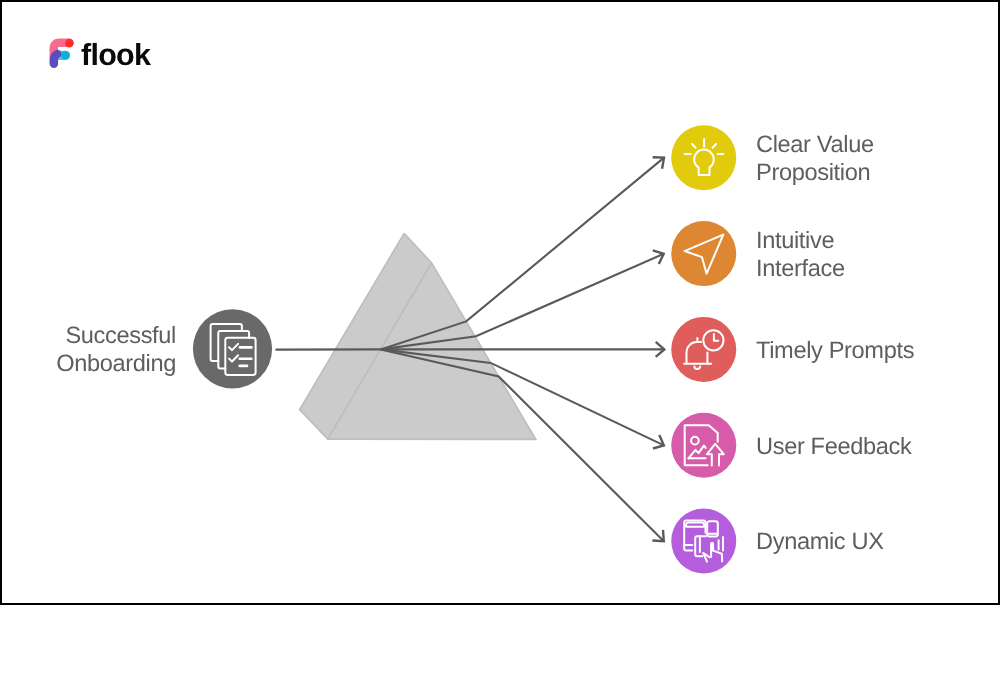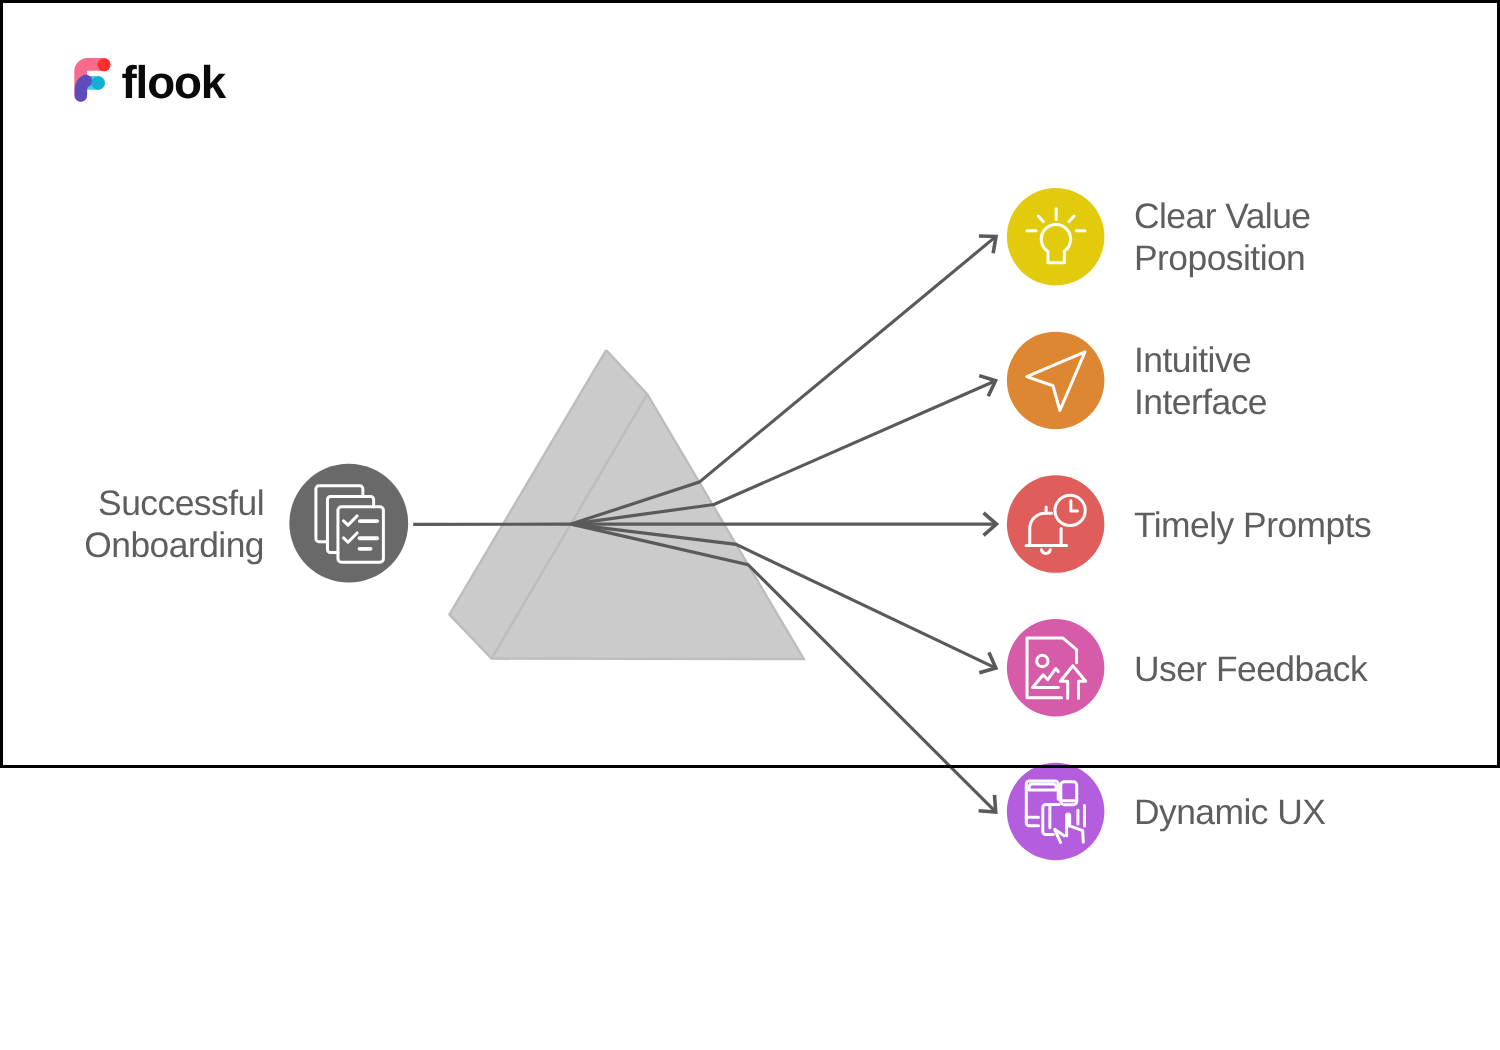--- a/index.html
+++ b/index.html
@@ -3,21 +3,21 @@
 <meta charset="utf-8">
 <title>Successful Onboarding</title>
 <style>
   html, body { margin:0; padding:0; background:#fff; -webkit-font-smoothing:antialiased; }
   body {
     width:1000px; height:700px;
     font-family:"Liberation Sans", sans-serif;
     overflow:hidden;
   }
   #page {
-    position:relative; width:1000px; height:512px;
+    position:relative; width:1000px; height:605px;
     box-sizing:border-box; background:#fff;
   }
   #page::after {
     content:""; position:absolute; left:0; top:0; right:0; bottom:0;
     border:2px solid #000; pointer-events:none;
   }
   #canvas { position:absolute; left:0; top:0; shape-rendering:geometricPrecision; text-rendering:geometricPrecision; }
   svg text { -webkit-font-smoothing:antialiased; opacity:0.999; }
   .node-label { fill:#5e5e5e; font-size:23.6px; font-family:"Liberation Sans", sans-serif; letter-spacing:-0.35px; }
   .brand-text { fill:#0a0a0a; paint-order:stroke; font-size:30.5px; font-weight:bold; font-family:"Liberation Sans", sans-serif; letter-spacing:-0.75px; }

